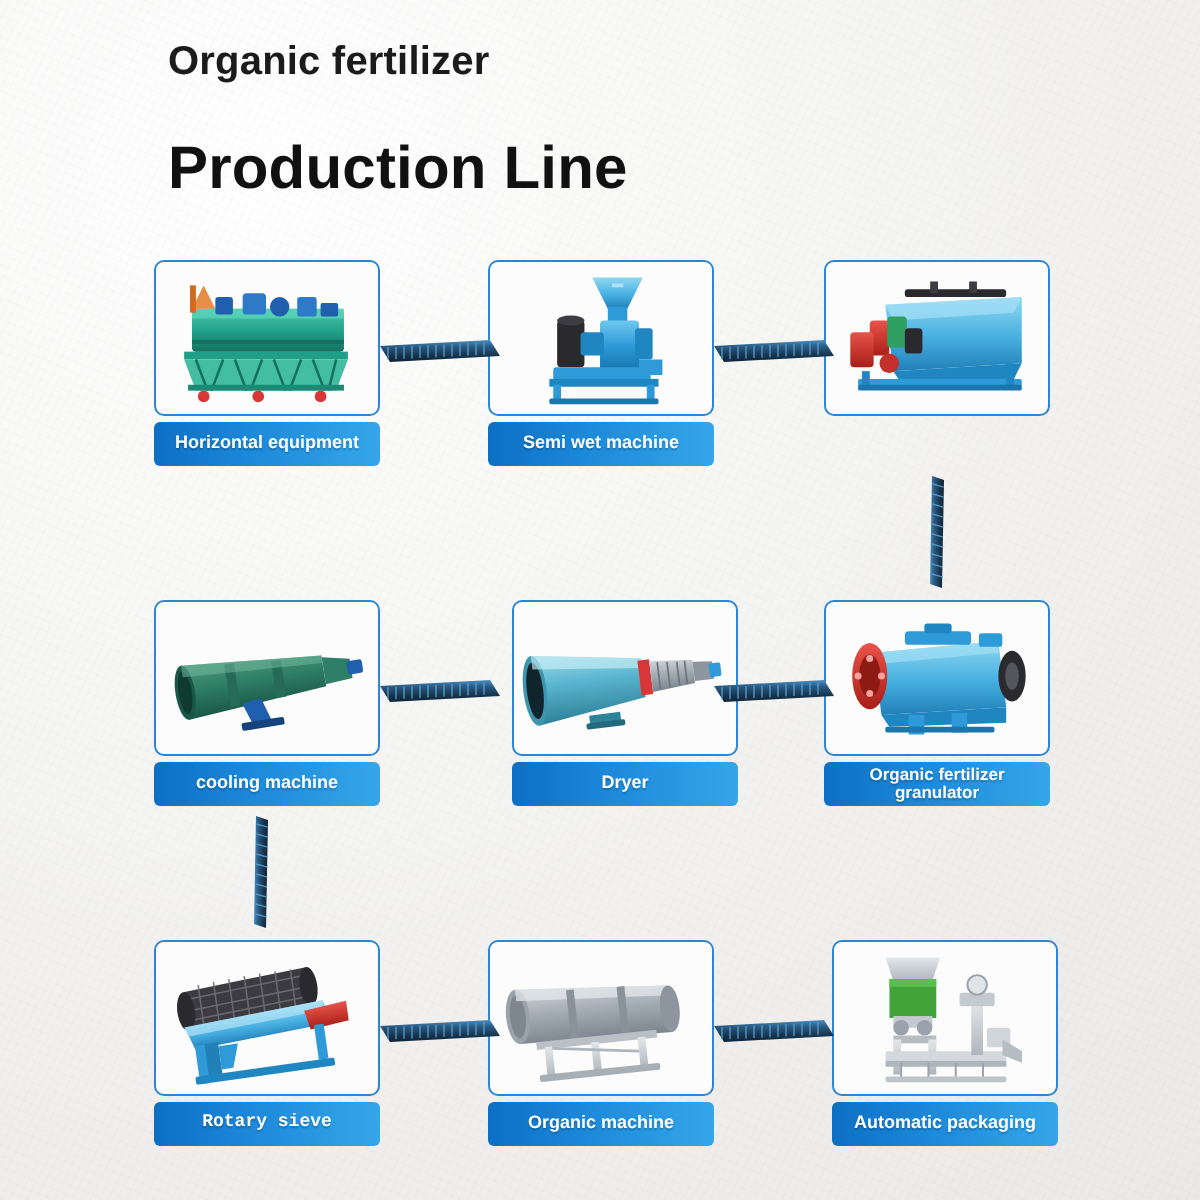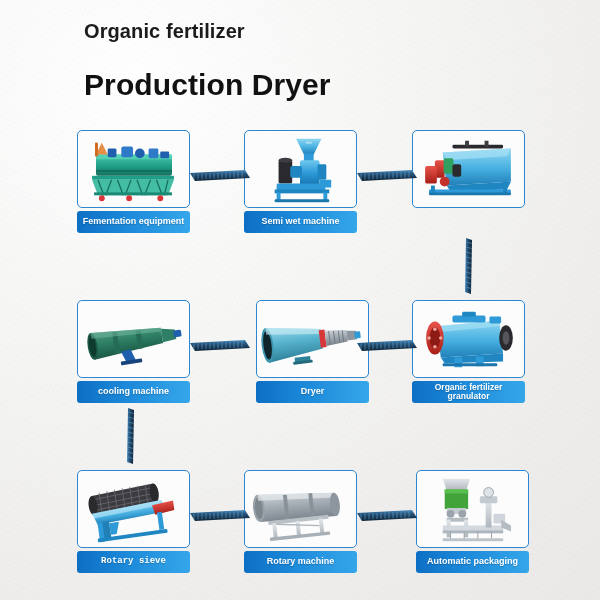--- a/index.html
+++ b/index.html
@@ -79,21 +79,21 @@
   }
 </style>
 </head>
 <body>
 
 <div class="bg-noise"></div>
 
 <div class="page">
 
   <div class="title-sm">Organic fertilizer</div>
-  <div class="title-lg">Production Dryer</div>
+  <div class="title-lg">Production Line</div>
 
   <svg width="0" height="0" style="position:absolute" aria-hidden="true">
     <defs>
       <linearGradient id="gTeal" x1="0" y1="0" x2="0" y2="1">
         <stop offset="0%" stop-color="#49c9ae"></stop>
           <stop offset="55%" stop-color="#1f9f87"></stop>
           <stop offset="100%" stop-color="#15715f"></stop>
       </linearGradient>
       <linearGradient id="gGreenDrum" x1="0" y1="0" x2="0" y2="1">
         <stop offset="0%" stop-color="#4f9a7f"></stop>
@@ -162,21 +162,21 @@
           <rect x="84" y="21" width="9" height="7" rx="1" fill="#1f5fae"></rect>
           <path d="M18 24 L24 12 L30 24 Z" fill="#e07a25" opacity=".85"></path>
           <rect x="17" y="12" width="3" height="14" fill="#cf6b1e"></rect>
           <circle cx="24" cy="69" r="3" fill="#d8373a"></circle>
           <circle cx="52" cy="69" r="3" fill="#d8373a"></circle>
           <circle cx="84" cy="69" r="3" fill="#d8373a"></circle>
           <rect x="18" y="40" width="78" height="2" fill="#0f6152" opacity=".6"></rect>
         </g>
       </svg>
     </div>
-    <div class="card-label">Fementation equipment</div>
+    <div class="card-label">Horizontal equipment</div>
   </div>
 
   <div class="card" style="left:244px;top:130px;">
     <div class="card-frame">
       <svg class="machine" viewBox="0 0 113 78">
         <g>
           <path d="M52 8 L78 8 L70 24 L60 24 Z" fill="url(#gBlueLt)"></path>
           <rect x="60" y="23" width="10" height="8" fill="#2e9ad8"></rect>
           <rect x="56" y="30" width="20" height="26" rx="2" fill="url(#gBlue)"></rect>
           <rect x="74" y="34" width="9" height="16" rx="1.5" fill="#1f86c2"></rect>
@@ -370,21 +370,21 @@
           <ellipse cx="92" cy="38" rx="5" ry="12" fill="#8d969e"></ellipse>
           <rect x="22" y="48" width="62" height="4" fill="#b9c0c6"></rect>
           <rect x="26" y="51" width="4" height="16" fill="url(#gSteel)"></rect>
           <rect x="50" y="51" width="4" height="16" fill="url(#gSteel)"></rect>
           <rect x="74" y="51" width="4" height="16" fill="url(#gSteel)"></rect>
           <rect x="22" y="65" width="62" height="3.5" rx="1" fill="#a7afb6"></rect>
           <path d="M30 52 L74 58" stroke="#aeb6bd" stroke-width="1.4"></path>
         </g>
       </svg>
     </div>
-    <div class="card-label">Rotary machine</div>
+    <div class="card-label">Organic machine</div>
   </div>
 
   <div class="card" style="left:416px;top:470px;">
     <div class="card-frame">
       <svg class="machine" viewBox="0 0 113 78">
         <g>
           <path d="M26 8 L54 8 L50 20 L30 20 Z" fill="url(#gSteel)"></path>
           <rect x="28" y="19" width="24" height="20" fill="#41a33a"></rect>
           <rect x="28" y="19" width="24" height="4" fill="#58bf4f"></rect>
           <rect x="30" y="38" width="20" height="6" fill="#c3cad0"></rect>

